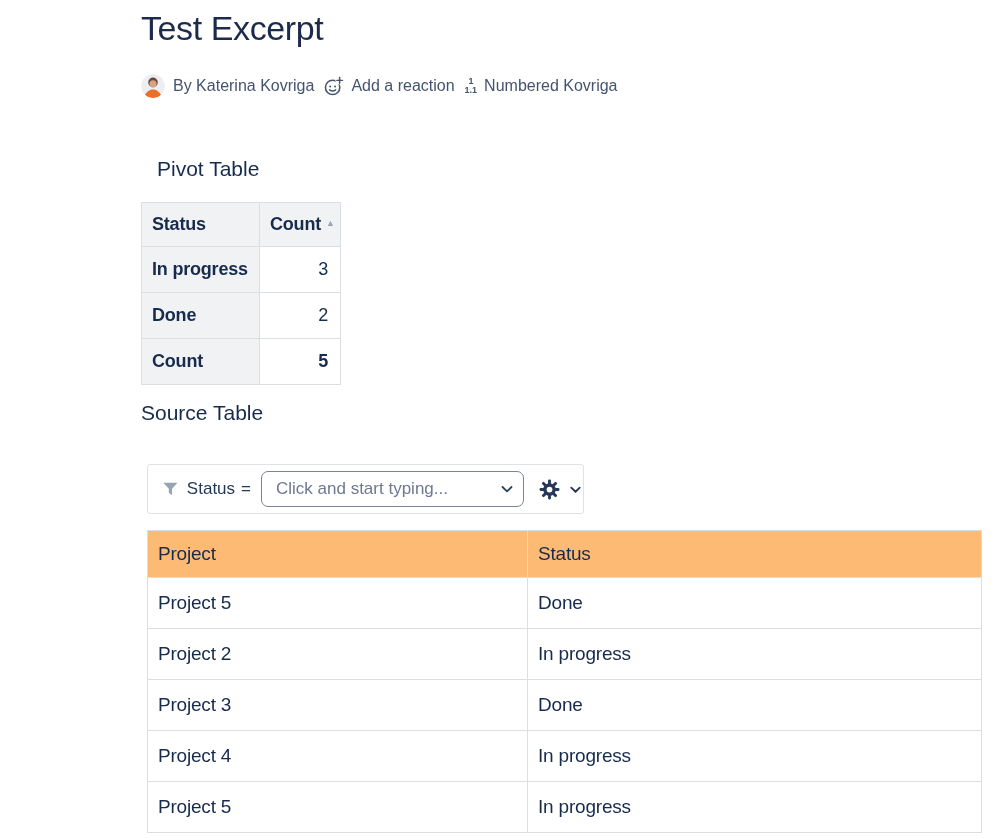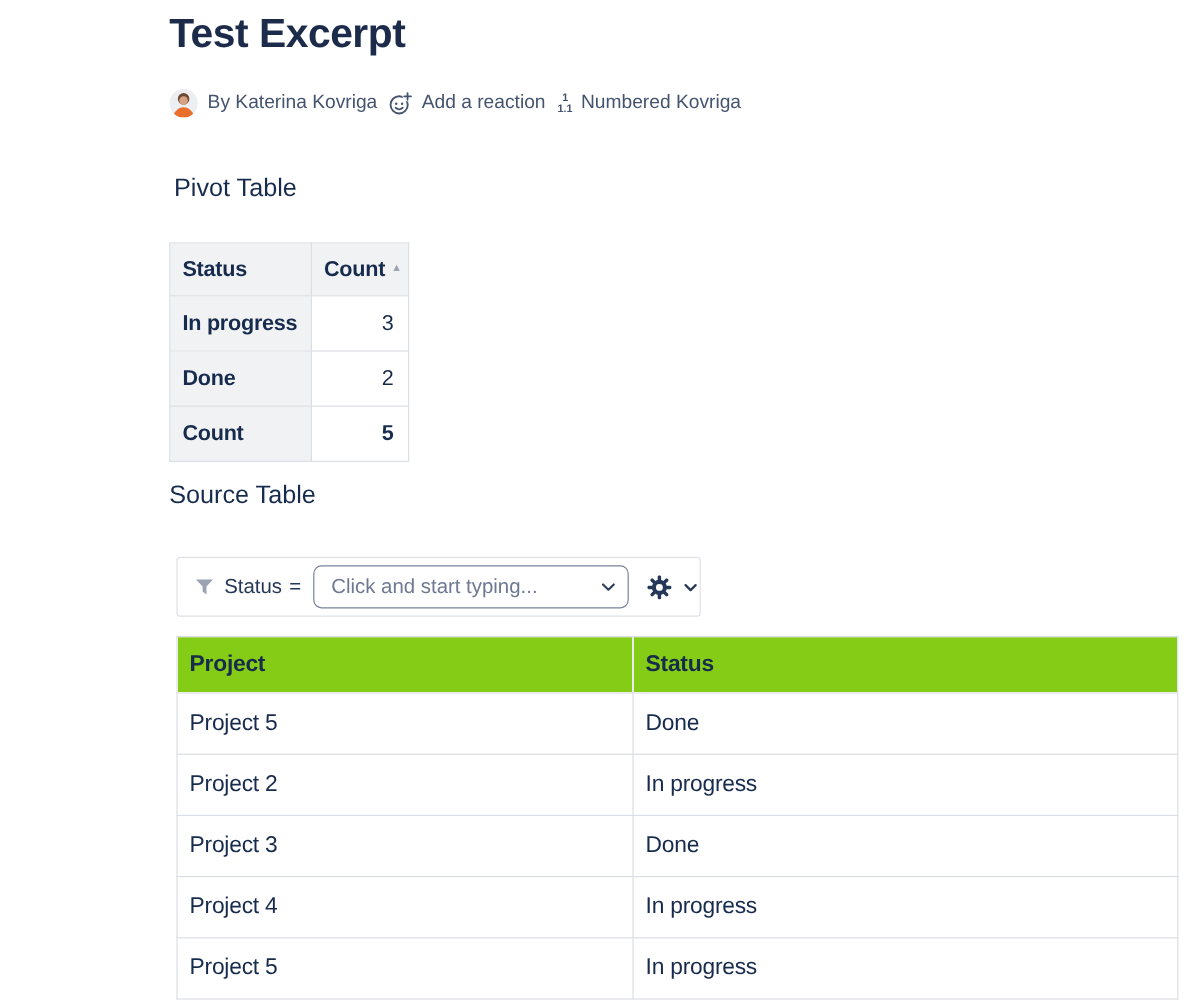--- a/index.html
+++ b/index.html
@@ -6,21 +6,21 @@
   body {
     width:999px; height:838px; overflow:hidden; position:relative;
     font-family:"Liberation Sans","DejaVu Sans",sans-serif;
     color:#172B4D;
   }
   .abs { position:absolute; }
 
   
   #page-title {
     left:141px; top:6px; font-size:34px; line-height:44px;
-    font-weight:700; letter-spacing:-0.4px; color:#1C2B4A; white-space:nowrap;
+    font-weight:400; letter-spacing:-0.4px; color:#1C2B4A; white-space:nowrap;
   }
 
   
   #byline {
     left:141px; top:72px; height:28px;
     display:flex; align-items:center; gap:8px;
     font-size:16px; color:#44546F; white-space:nowrap;
   }
   .byline-group { display:flex; align-items:center; gap:7px; cursor:pointer; }
   .avatar { width:24px; height:24px; border-radius:50%; overflow:hidden; flex:0 0 auto; }
@@ -67,21 +67,21 @@
     font-family:inherit; font-size:17px; color:#1d4ed8; min-width:0;
   }
   .select-box input::placeholder { color:#6E7891; opacity:1; }
   .gear-btn { margin-left:14px; display:flex; align-items:center; cursor:pointer; }
   .gear-chevron { margin-left:7px; display:flex; align-items:center; cursor:pointer; }
 
   
   #source-table { left:147px; top:530px; width:834px; }
   #source-table col.c1 { width:380px; }
   #source-table col.c2 { width:454px; }
-  #source-table th { background:#84cc16; height:44px; font-size:19px; font-weight:700; padding-left:10px; letter-spacing:-0.2px; }
+  #source-table th { background:#fdba74; height:44px; font-size:19px; font-weight:400; padding-left:10px; letter-spacing:-0.2px; }
   #source-table td { background:#ffffff; height:48px; font-size:19px; font-weight:400; padding-left:10px; letter-spacing:-0.2px; white-space:nowrap; }
 </style>
 </head>
 <body>
 
 <h1 id="page-title" class="abs" style="margin:0">Test Excerpt</h1>
 
 <div id="byline" class="abs">
   <span class="avatar">
     <svg width="24" height="24" viewBox="0 0 24 24">
@@ -115,21 +115,21 @@
 
   <span class="byline-group" style="margin-left:2px;">
     <span class="nh-icon">
       <div class="l1">1</div>
       <div class="l2">1.1</div>
     </span>
     <span>Numbered Kovriga</span>
   </span>
 </div>
 
-<h2 id="pivot-heading" class="abs section-heading" style="margin:4px">Pivot Table</h2>
+<h2 id="pivot-heading" class="abs section-heading" style="margin:16px">Pivot Table</h2>
 
 <table id="pivot-table" class="abs">
   <colgroup>
       <col class="c1">
       <col class="c2">
     </colgroup>
   <thead>
     <tr>
       <th>Status</th>
       <th class="p-count-head"><span>Count</span><span class="sort-caret">▲</span></th>

